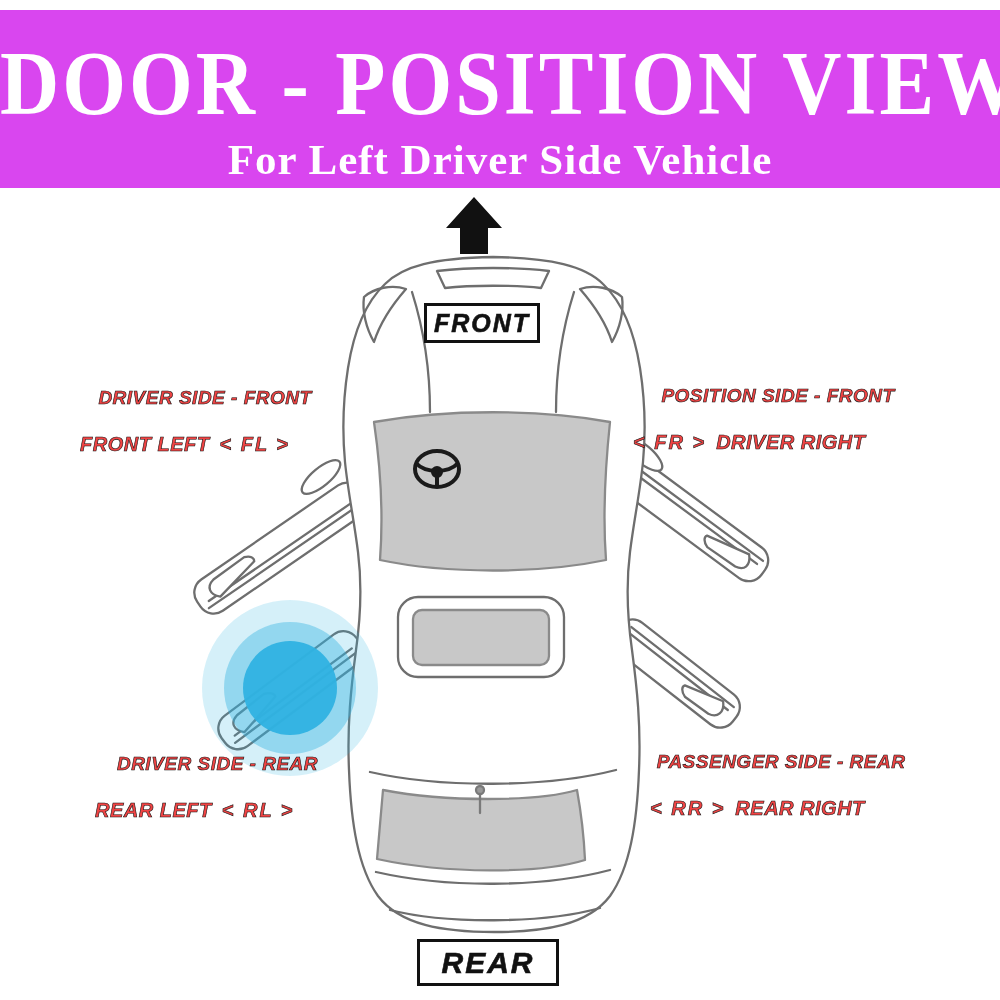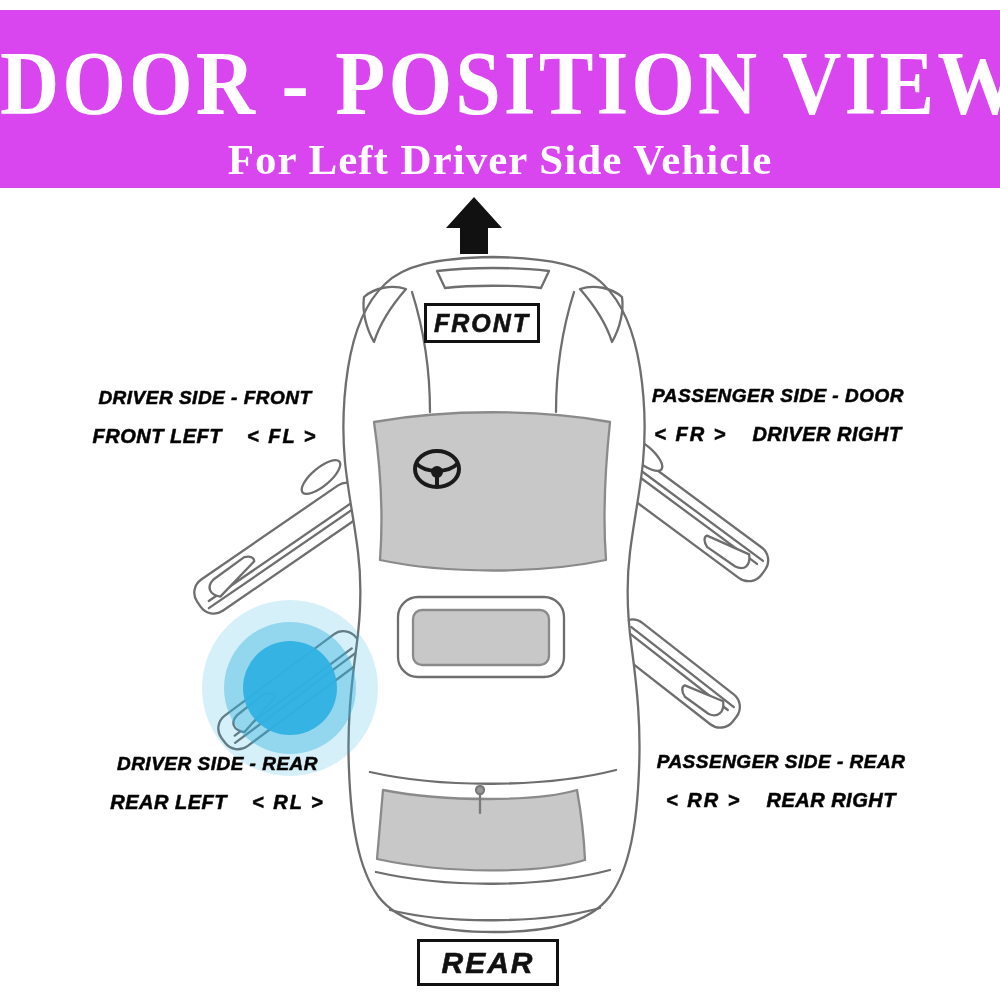--- a/index.html
+++ b/index.html
@@ -36,27 +36,27 @@
     position:absolute; background:#ffffff; border:3px solid #111111;
     color:#111111; font-weight:bold; font-style:italic;
     display:flex; align-items:center; justify-content:center;
     letter-spacing:2px; -webkit-text-stroke:0.6px #111;
   }
   .box-front { left:424px; top:303px; width:110px; height:34px; font-size:25px; }
   .box-rear  { left:417px; top:939px; width:136px; height:41px; font-size:30px; }
 
   
   .label {
-    position:absolute; color:#000000; text-align:center;
+    position:absolute; color:#ef4444; text-align:center;
     font-weight:bold; font-style:italic; -webkit-text-stroke:0.6px #111;
   }
   .label .l1 { font-size:19px; letter-spacing:0.5px; white-space:nowrap; }
   .label .l2 {
-    display:flex; justify-content:center; align-items:baseline;
-    gap:25px; margin-top:16px; white-space:nowrap;
+    display:flex; justify-content:flex-start; align-items:baseline;
+    gap:10px; margin-top:24px; white-space:nowrap;
   }
   .label .l2 span:empty { display:none; }
   .label .l2 .txt  { font-size:20px; letter-spacing:0.5px; }
   .label .l2 .code { font-size:20px; letter-spacing:2px; }
 
   .label-driver-front    { left:80px;  top:387px; width:250px; }
   .label-passenger-front { left:633px; top:385px; width:290px; }
   .label-driver-rear     { left:95px;  top:753px; width:245px; }
   .label-passenger-rear  { left:650px; top:751px; width:262px; }
 </style>
@@ -166,21 +166,21 @@
   <div class="label label-driver-front">
     <div class="l1">DRIVER SIDE - FRONT</div>
     <div class="l2">
       <span class="txt">FRONT LEFT</span>
       <span class="code">&lt; FL &gt;</span>
 
     </div>
   </div>
 
   <div class="label label-passenger-front">
-    <div class="l1">PASSENGER SIDE - DOOR</div>
+    <div class="l1">POSITION SIDE - FRONT</div>
     <div class="l2">
 
       <span class="code">&lt; FR &gt;</span>
       <span class="txt">DRIVER RIGHT</span>
     </div>
   </div>
 
   <div class="label label-passenger-rear">
     <div class="l1">PASSENGER SIDE - REAR</div>
     <div class="l2">

